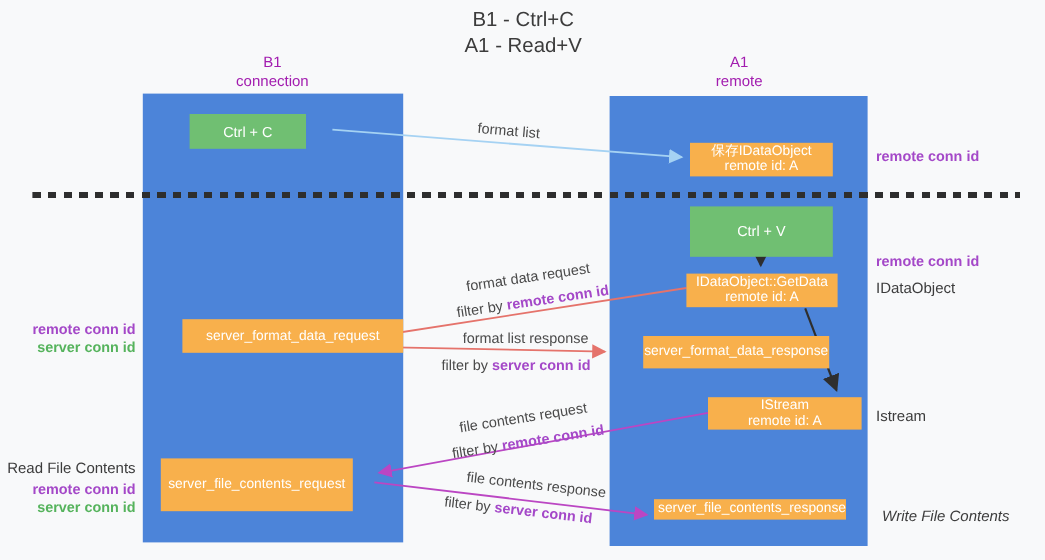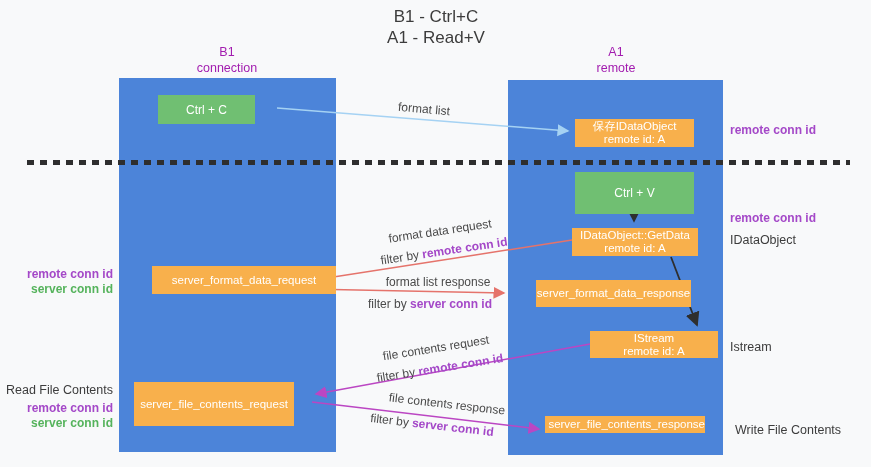--- a/index.html
+++ b/index.html
@@ -153,21 +153,21 @@
   <div class="alabel" style="left:436px;top:348px;transform:translate(-50%,-50%) rotate(-9deg);">file contents request</div>
   <div class="alabel" style="left:440px;top:368px;transform:translate(-50%,-50%) rotate(-9deg);"><span>filter by </span><span class="purple-id">remote conn id</span></div>
 
   <div class="alabel" style="left:447px;top:404px;transform:translate(-50%,-50%) rotate(6.5deg);">file contents response</div>
   <div class="alabel" style="left:432px;top:425px;transform:translate(-50%,-50%) rotate(6.5deg);"><span>filter by </span><span class="purple-id">server conn id</span></div>
 
   <div class="side right txt-purple" style="top:123px;">remote conn id</div>
   <div class="side right txt-purple" style="top:211px;">remote conn id</div>
   <div class="side right txt-dark" style="top:233px;">IDataObject</div>
   <div class="side right txt-dark" style="top:340px;">Istream</div>
-  <div class="side right txt-dark" style="left:735px;top:423px;">Write File Contents</div>
+  <div class="side right txt-dark" style="left:735px;top:423px;font-style:italic;">Write File Contents</div>
 
   <div class="side leftblk" style="top:267px;">
     <div class="txt-purple">remote conn id</div>
     <div class="txt-green">server conn id</div>
   </div>
   <div class="side leftblk" style="top:383px;text-align:right;">
     <div class="txt-dark">Read File Contents</div>
     <div class="txt-purple" style="margin-top:3px;">remote conn id</div>
     <div class="txt-green">server conn id</div>
   </div>

